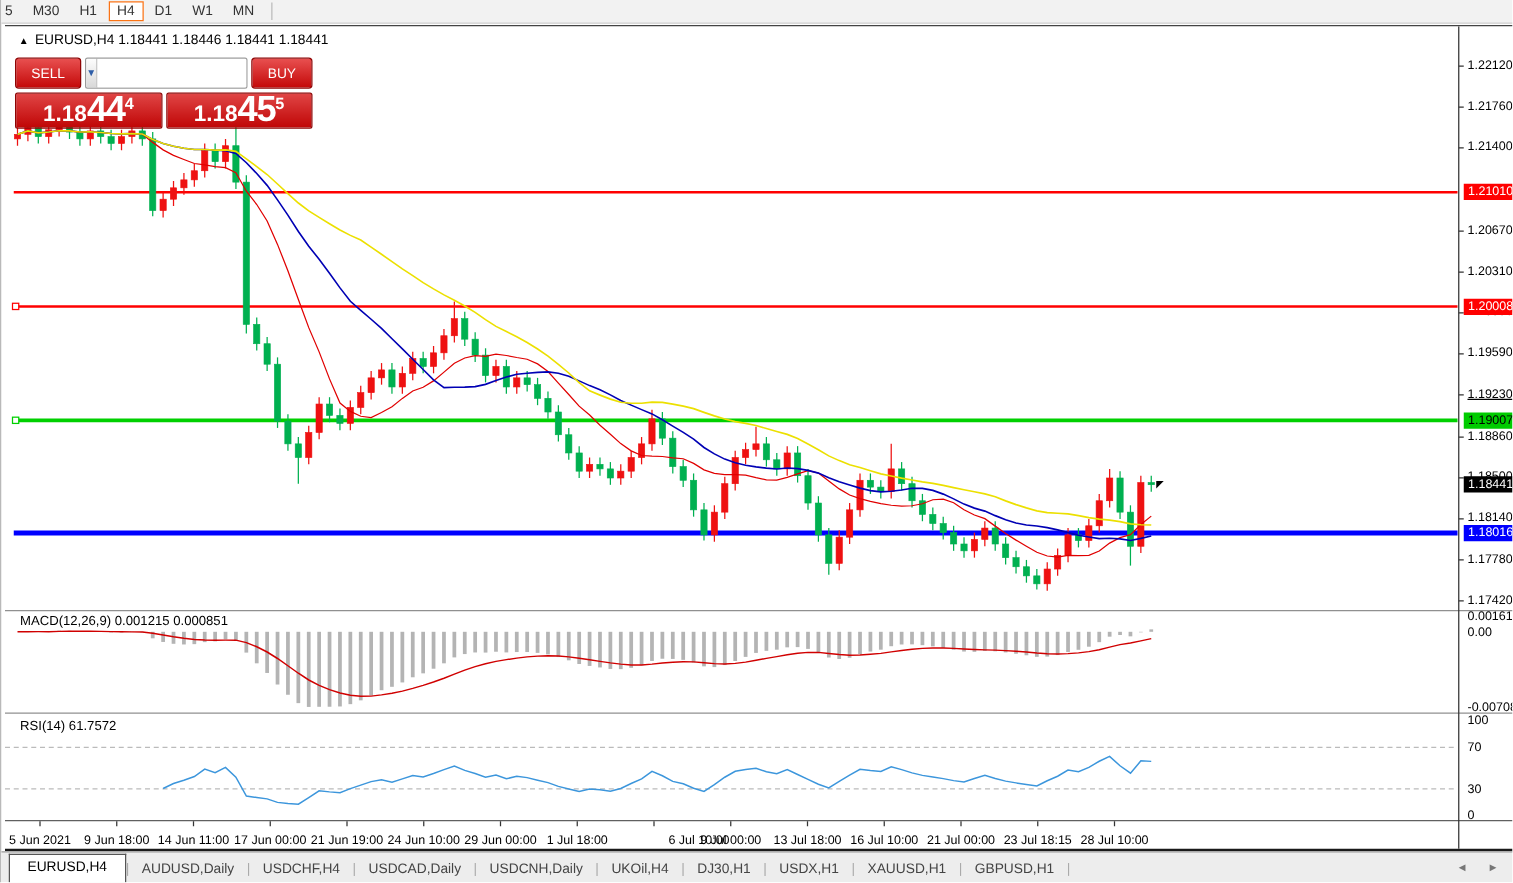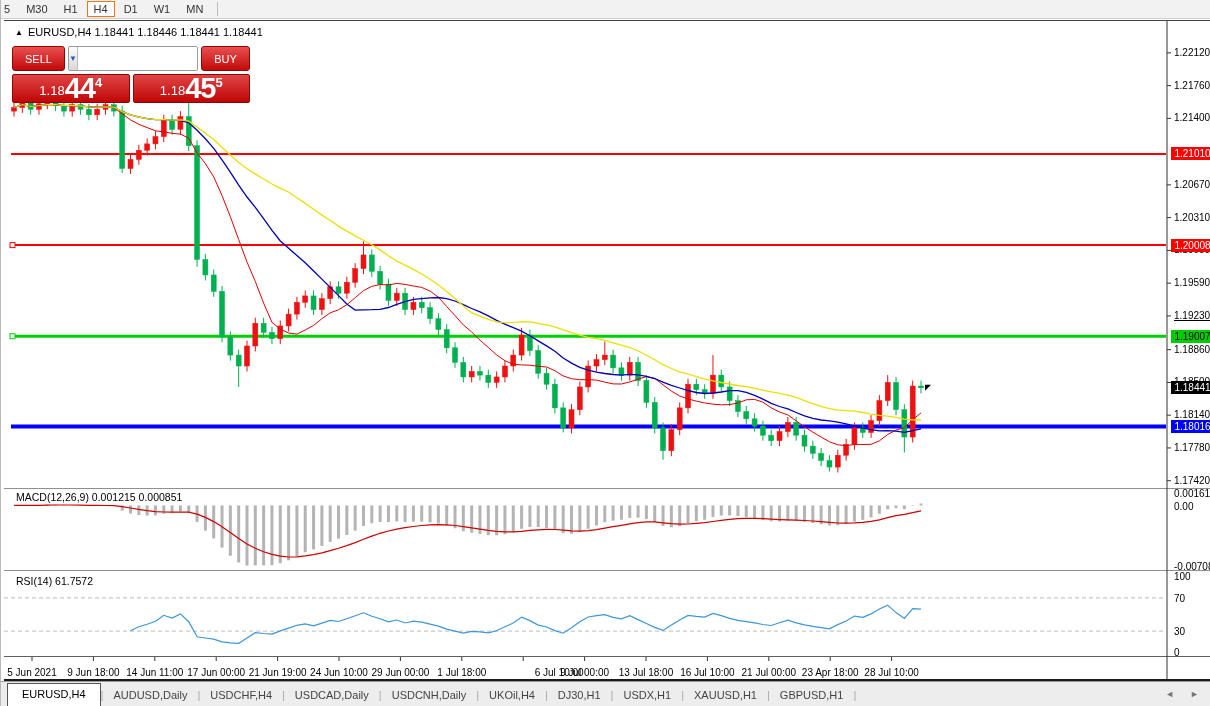--- a/index.html
+++ b/index.html
@@ -36,21 +36,21 @@
   .vol-arrow {
     width:21px; background:linear-gradient(#fdfdfd,#d8d8d8); border-right:1px solid #bbb;
     color:#2e5ea8; font-size:8px; display:flex; align-items:center; justify-content:center; cursor:pointer;
   }
   #vol-input { flex:1; border:none; outline:none; font-size:13px; text-align:right; padding-right:7px; font-family:"Liberation Sans",sans-serif; color:#000; }
   #tp-row2 { display:flex; height:29px; gap:3px; margin-top:3px; }
   .tp-quote {
     flex:1; background:linear-gradient(#e04545,#c00606); border:1px solid #8f0404; border-radius:2px;
     color:#fff; display:flex; align-items:flex-end; justify-content:center; padding-bottom:1px; cursor:pointer;
   }
-  .q-small { font-size:13px; font-weight:normal; line-height:20px; }
+  .q-small { font-size:18px; font-weight:bold; line-height:20px; }
   .q-big   { font-size:29px; font-weight:bold; line-height:26px; letter-spacing:-1px; }
   .q-sup   { font-size:13px; font-weight:bold; line-height:10px; align-self:flex-start; margin-top:3px; }
   
   .tick-label { position:absolute; font-size:10px; color:#000; z-index:2; }
   .price-badge { position:absolute; left:1167px; width:43px; height:13px; font-size:10px; line-height:13px; text-align:center; z-index:3; }
   .time-label { position:absolute; font-size:10px; color:#000; transform:translateX(-50%); white-space:nowrap; z-index:2; }
   
   #tab-bar {
     position:absolute; left:0; top:681px; width:1210px; height:25px; background:#ededed;
     border-top:1px solid #9a9a9a; display:flex; align-items:flex-end; font-size:11px; color:#444;
@@ -532,21 +532,21 @@
         <div class="time-label" style="left: 212.2px; top: 646px;">17 Jun 00:00</div>
         <div class="time-label" style="left: 273.6px; top: 646px;">21 Jun 19:00</div>
         <div class="time-label" style="left: 335px; top: 646px;">24 Jun 10:00</div>
         <div class="time-label" style="left: 396.4px; top: 646px;">29 Jun 00:00</div>
         <div class="time-label" style="left: 457.8px; top: 646px;">1 Jul 18:00</div>
         <div class="time-label" style="left: 519.2px; top: 646px; margin-left: 36px;">6 Jul 10:00</div>
         <div class="time-label" style="left: 580.6px; top: 646px;">9 Jul 00:00</div>
         <div class="time-label" style="left: 642px; top: 646px;">13 Jul 18:00</div>
         <div class="time-label" style="left: 703.4px; top: 646px;">16 Jul 10:00</div>
         <div class="time-label" style="left: 764.8px; top: 646px;">21 Jul 00:00</div>
-        <div class="time-label" style="left: 826.2px; top: 646px;">23 Apr 18:00</div>
+        <div class="time-label" style="left: 826.2px; top: 646px;">23 Jul 18:15</div>
         <div class="time-label" style="left: 887.6px; top: 646px;">28 Jul 10:00</div>
       </div>
   </div>
 
   <div id="tab-bar">
     <span id="tabs-holder" style="display:flex;align-items:flex-end;">
         <span class="sym-tab active">EURUSD,H4</span>
         <span class="tab-sep">|</span>
         <span class="sym-tab">AUDUSD,Daily</span>
         <span class="tab-sep">|</span>

